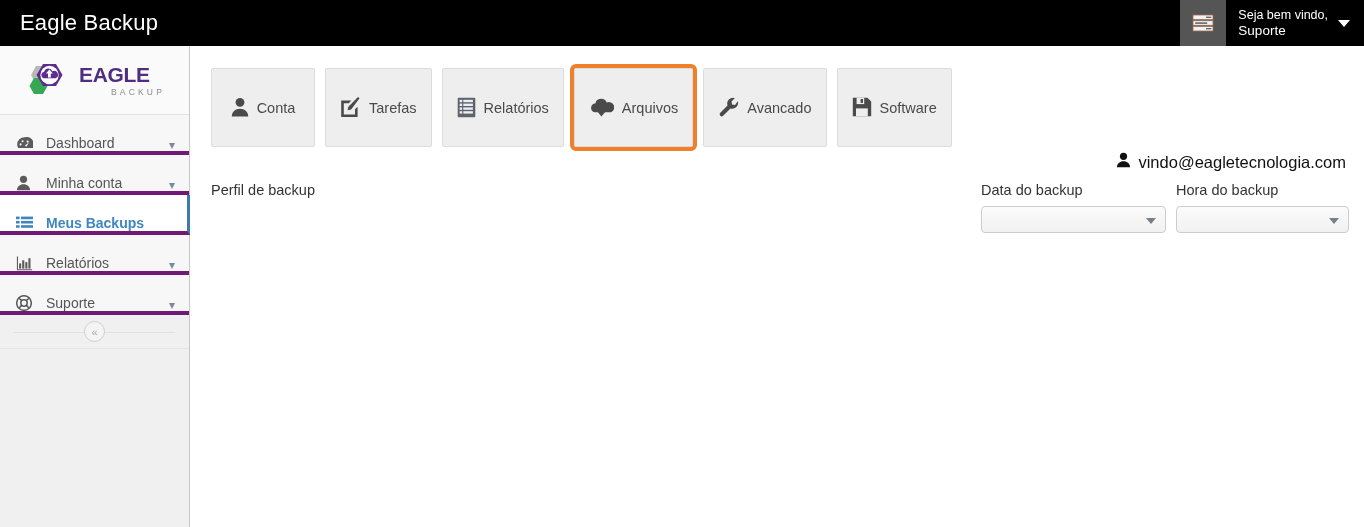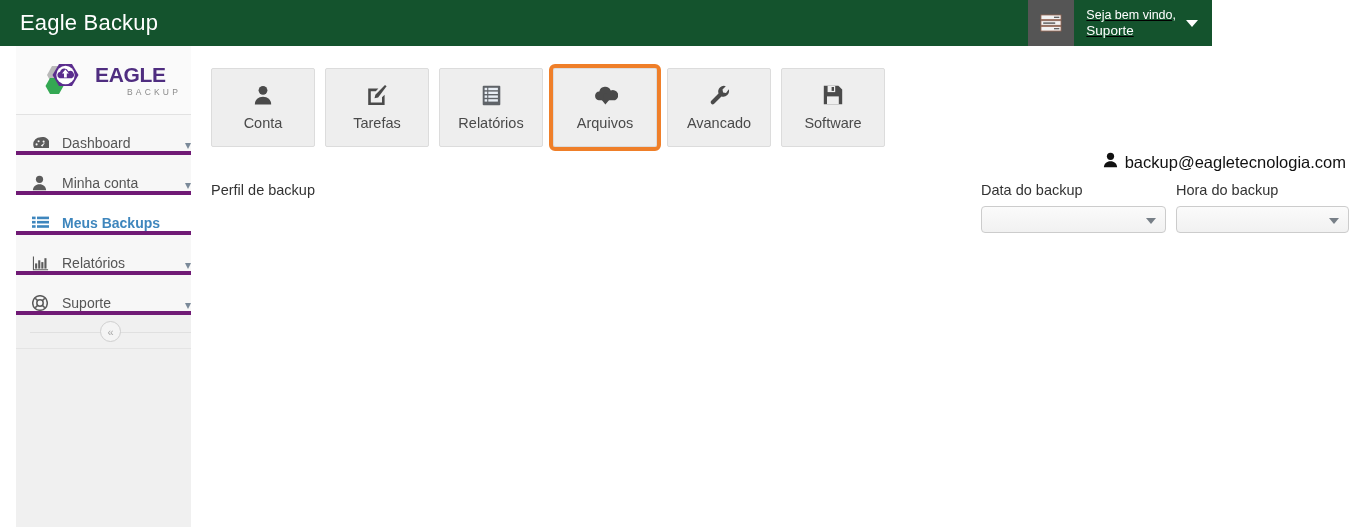--- a/index.html
+++ b/index.html
@@ -6,22 +6,22 @@
   html, body {
     width: 1364px; height: 527px;
     font-family: "Liberation Sans", sans-serif;
     background: #ffffff;
     overflow: hidden;
   }
 
   
   .topbar {
     position: absolute; top: 0; left: 0;
-    width: 1212px; height: 46px;
-    background: #14532d;
+    width: 1364px; height: 46px;
+    background: #000000;
     display: flex; align-items: center;
   }
   .brand-title {
     color: #ffffff;
     font-size: 22px;
     font-weight: 400;
     padding-left: 20px;
     letter-spacing: .2px;
     white-space: nowrap;
   }
@@ -57,21 +57,20 @@
     border-right: 6px solid transparent;
     border-top: 7px solid #ffffff;
   }
 
   
   .sidebar {
     position: absolute; top: 46px; left: 0;
     width: 190px; height: 481px;
     background: #f0f0f0;
     border-right: 1px solid #c8c8c8;
-    margin-left: 16px;
   }
   .logo-area {
     height: 69px;
     background: #fafafa;
     border-bottom: 1px solid #e2e2e2;
     display: flex; align-items: center; justify-content: center;
   }
   .logo-wrap { display: flex; align-items: center; gap: 7px; }
   .logo-text { display: flex; flex-direction: column; line-height: 1; }
   .logo-eagle {
@@ -151,21 +150,21 @@
 
   .btn-row {
     position: absolute; top: 22px; left: 20px;
     display: flex; gap: 10px;
   }
   .navbtn {
     min-width: 104px; height: 79px;
     background: #eeeeee;
     border: 1px solid #dcdcdc;
     border-radius: 2px;
-    display: flex; flex-direction: column;
+    display: flex; 
     align-items: center; justify-content: center;
     gap: 8px;
     padding: 0 14px;
     cursor: pointer;
   }
   .navbtn .bic { color: #4a4a4a; display:block; height: 22px; }
   .navbtn .blabel { font-size: 14.5px; color: #4a4a4a; white-space: nowrap; }
   .navbtn.selected {
     outline: 4px solid #ef7f29;
     outline-offset: 0px;
@@ -407,21 +406,21 @@
 
   </div>
 
   <div class="email-row">
     <span>
       <svg width="15" height="16" viewBox="0 0 15 16">
           <circle cx="7.5" cy="4.3" r="3.6" fill="#111"></circle>
           <path d="M.9 15.3c0-3.6 2.9-6.1 6.6-6.1s6.6 2.5 6.6 6.1z" fill="#111"></path>
         </svg>
     </span>
-    <span class="email-text">backup@eagletecnologia.com</span>
+    <span class="email-text">vindo@eagletecnologia.com</span>
   </div>
 
   <div class="fields">
 
     <div class="field f-profile">
       <label class="field-label">Perfil de backup</label>
     </div>
 
     <div class="field f-date">
       <label class="field-label">Data do backup</label>

